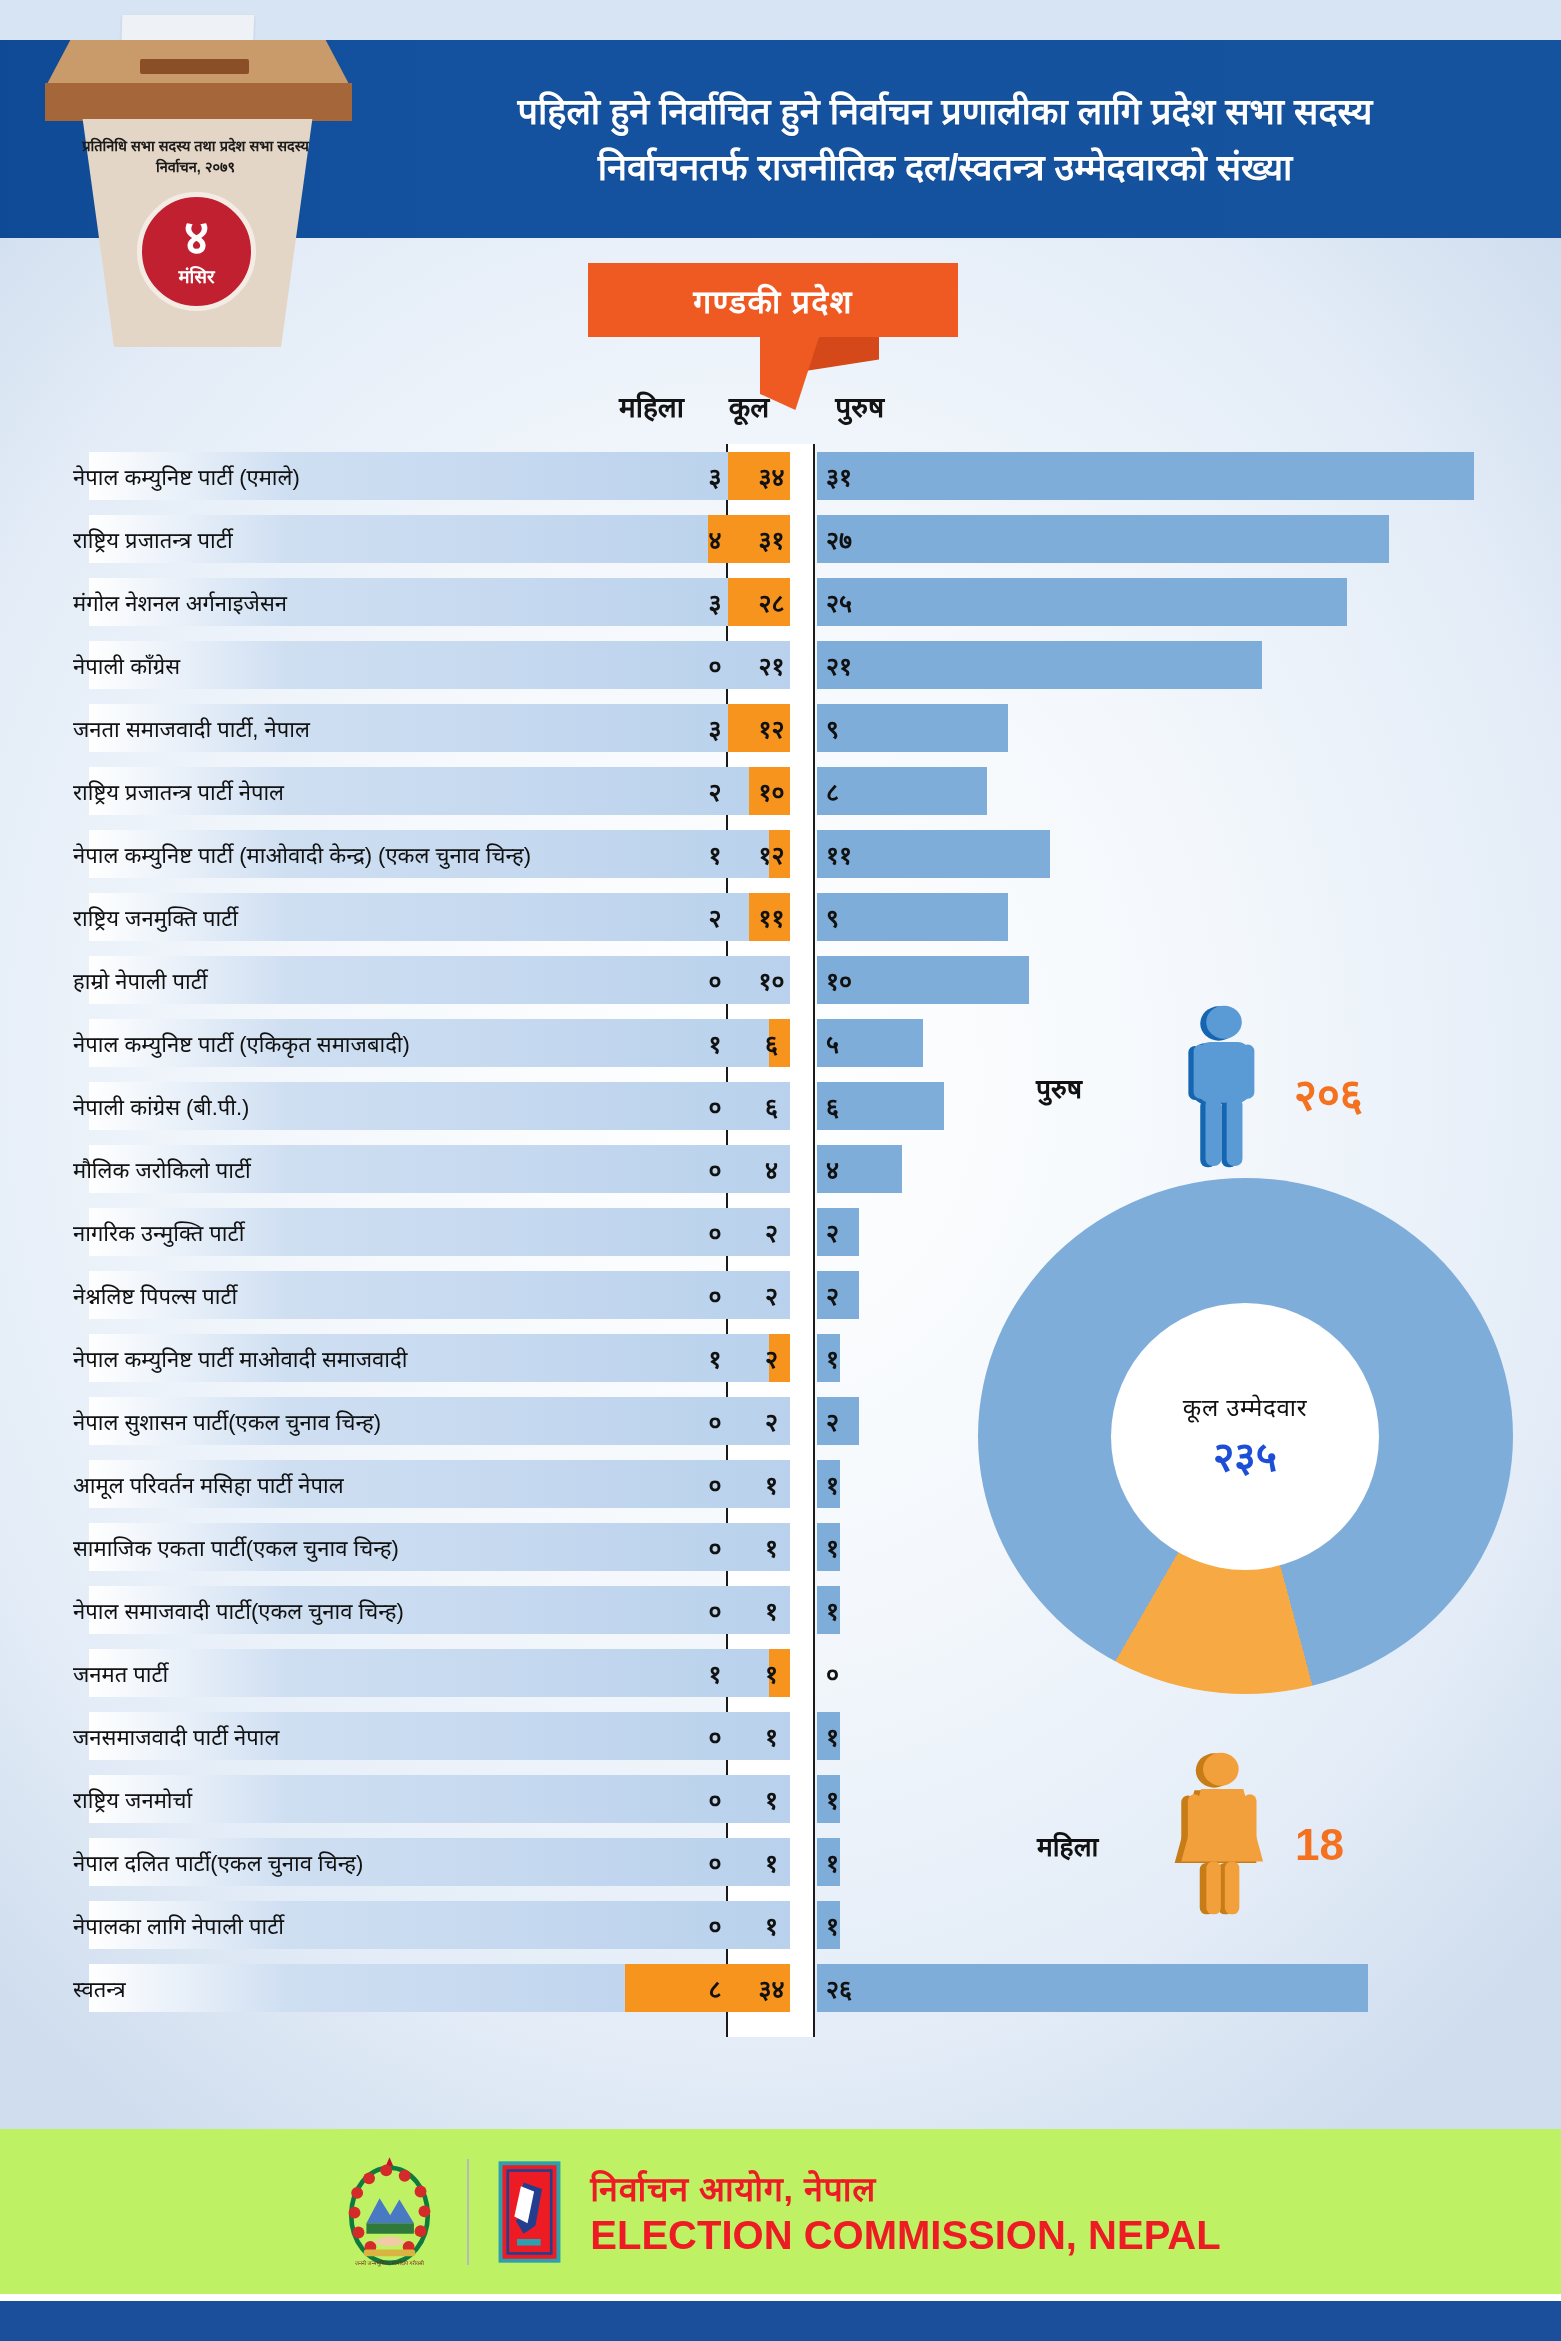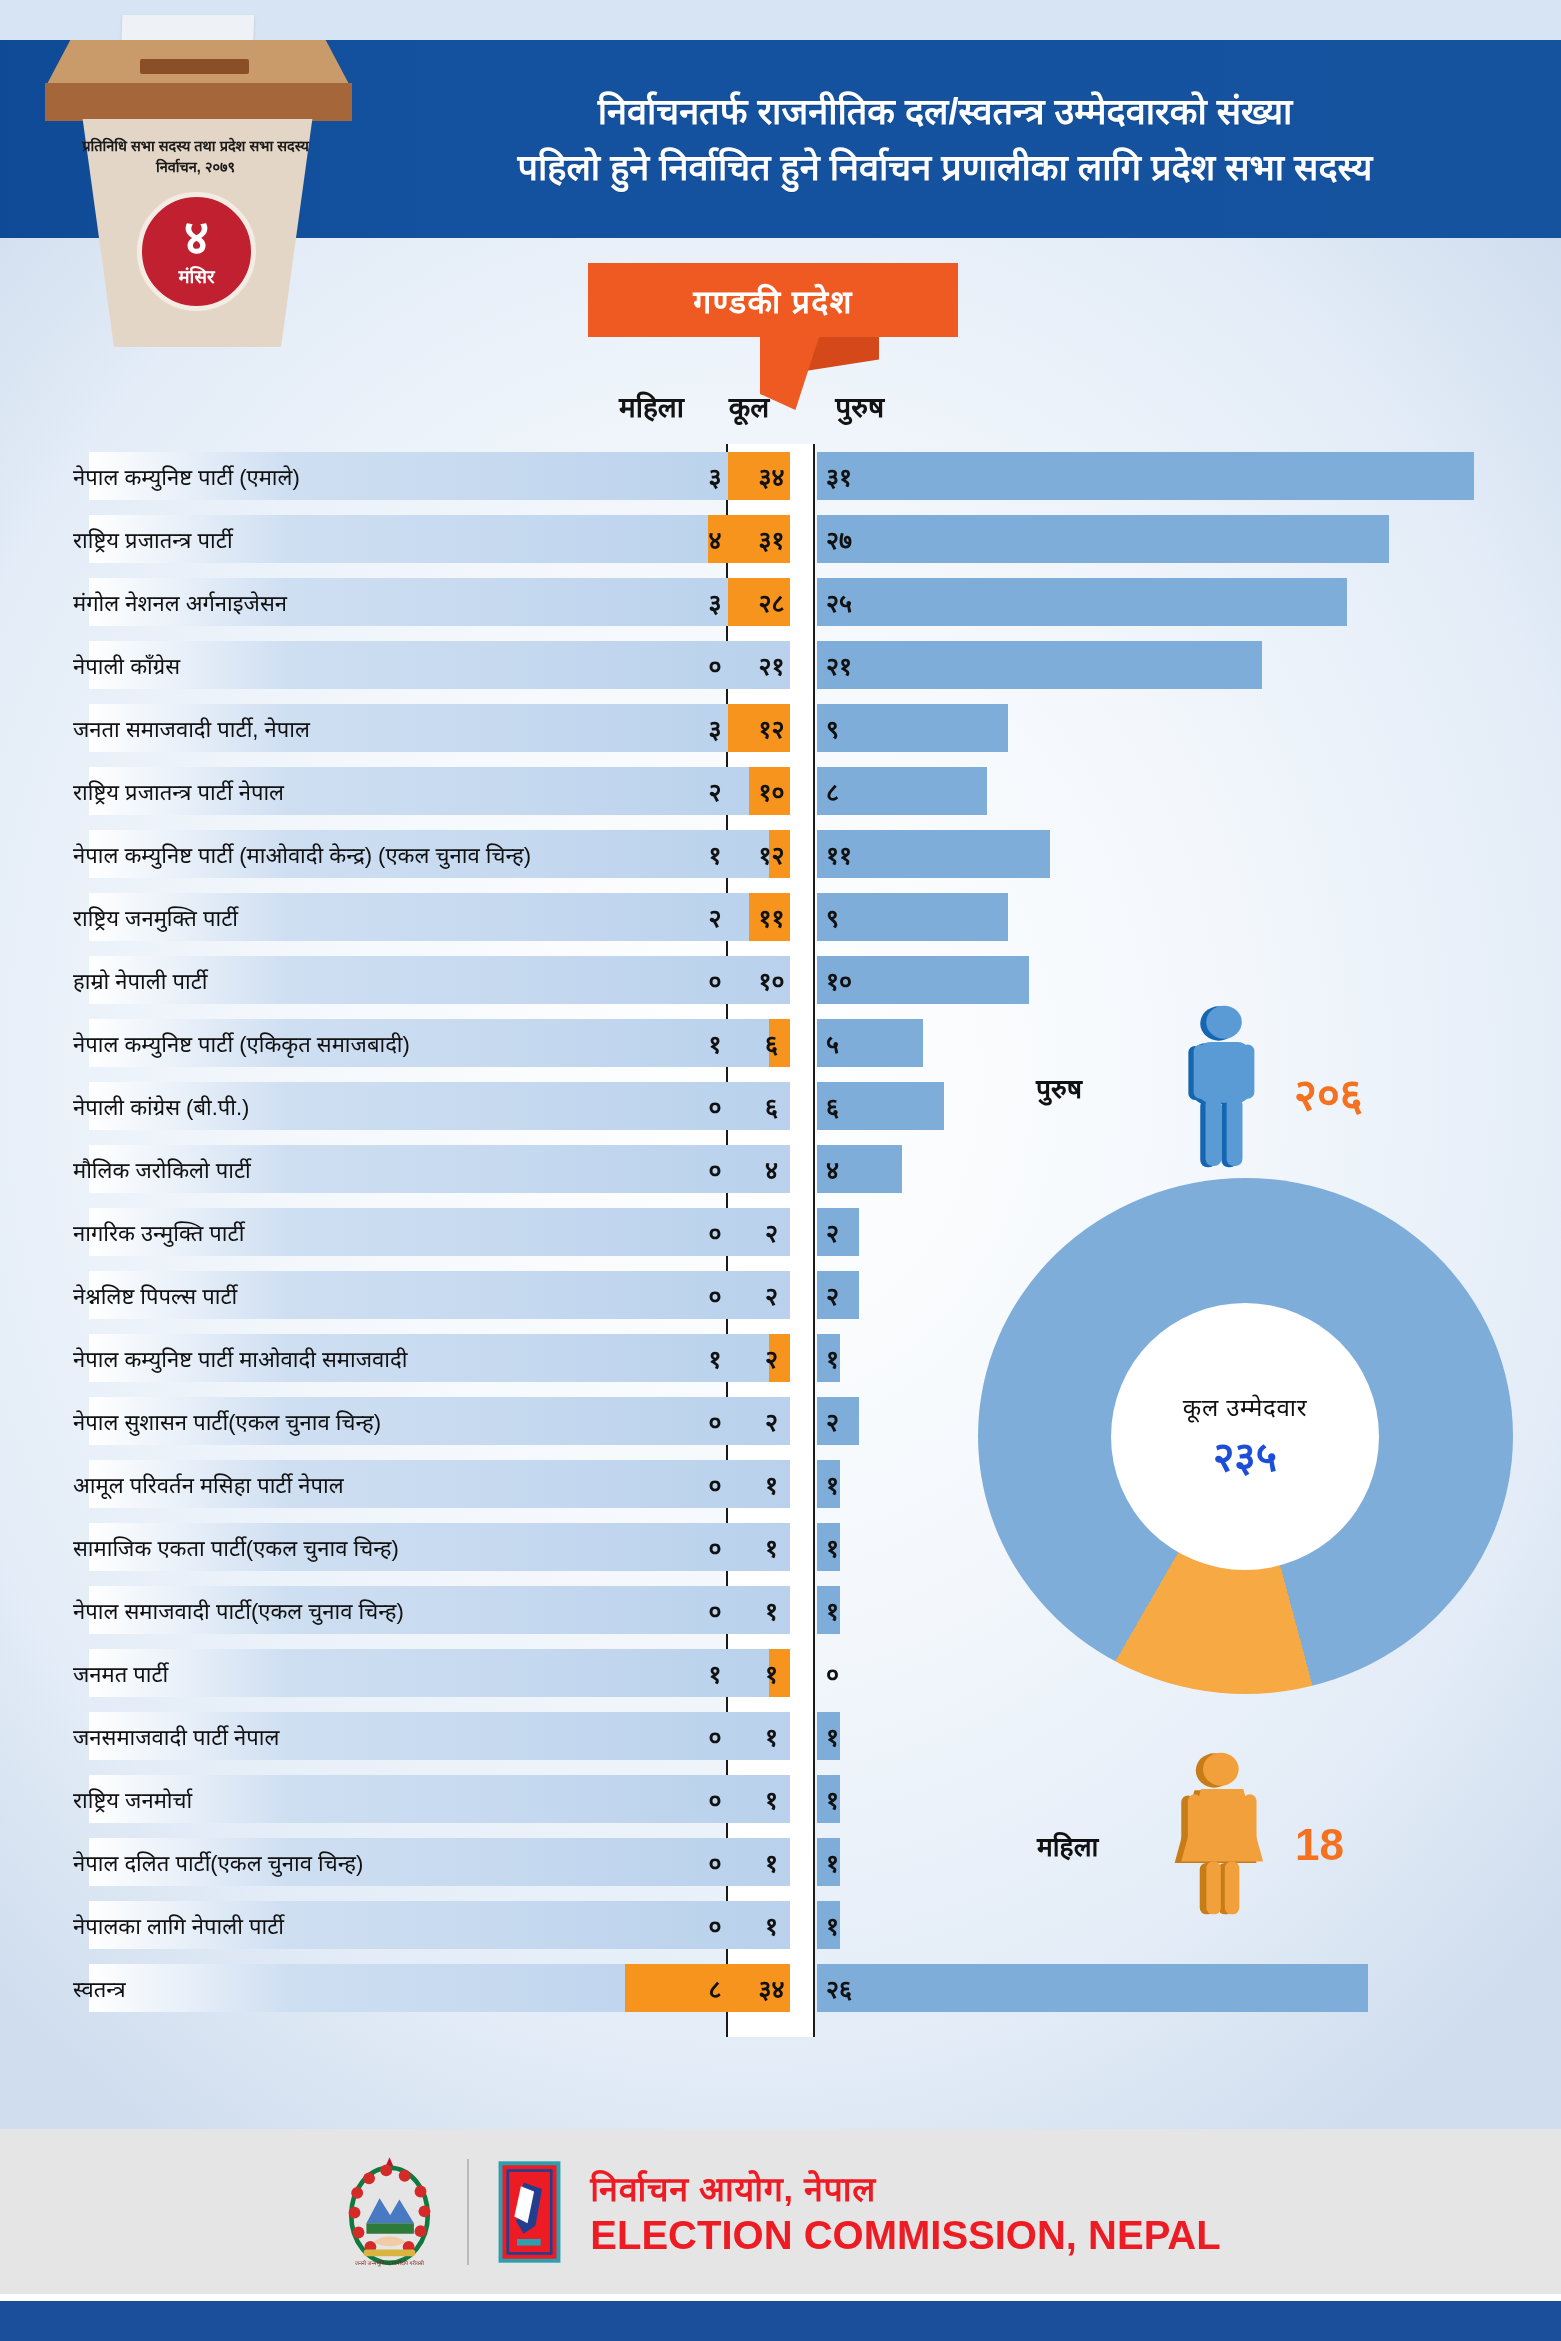--- a/index.html
+++ b/index.html
@@ -181,42 +181,42 @@
   .lbl-female{
     position:absolute; left:79px; top:836px; font-size:26.4px; color:#111; font-weight:600;
   }
   .num-female{
     position:absolute; left:337px; top:828px; font-size:44px; color:#f4711f; font-weight:800;
   }
 
   
   .footer{
     position:absolute; left:0; bottom:48px; width:100%; height:165px;
-    background:#e5e5e5;
+    background:#bef264;
     display:flex; align-items:center; justify-content:center; gap:28px;
   }
   .emblem{ width:99px; height:126px; }
   .vline{ width:2px; height:106px; background:#b9b9b9; }
   .ec-mark{ width:65px; height:104px; }
   .ec-text{ display:flex; flex-direction:column; justify-content:center; gap:2.6px; }
   .ec-np{ font-size:34px; color:#ed1c24; font-weight:700; letter-spacing:0.7px; }
   .ec-en{ font-size:40px; color:#ed1c24; font-weight:800; letter-spacing:0px; }
 </style>
 </head>
 <body>
 
 <div class="page">
   <div class="bg-soft"></div>
   <div class="frame-edge"></div>
 </div>
 
 <div class="header-band-shade"></div>
 <div class="header-title">
+  <span>पहिलो हुने निर्वाचित हुने निर्वाचन प्रणालीका लागि प्रदेश सभा सदस्य</span>
   <span>निर्वाचनतर्फ राजनीतिक दल/स्वतन्त्र उम्मेदवारको संख्या</span>
-  <span>पहिलो हुने निर्वाचित हुने निर्वाचन प्रणालीका लागि प्रदेश सभा सदस्य</span>
 </div>
 
 <div class="ballot">
   <div class="bx-slip">
     <div class="sym">卐</div>
   </div>
   <div class="bx-lid"></div>
   <div class="bx-slot"></div>
   <div class="bx-lid-dark"></div>
   <div class="bx-body"></div>

